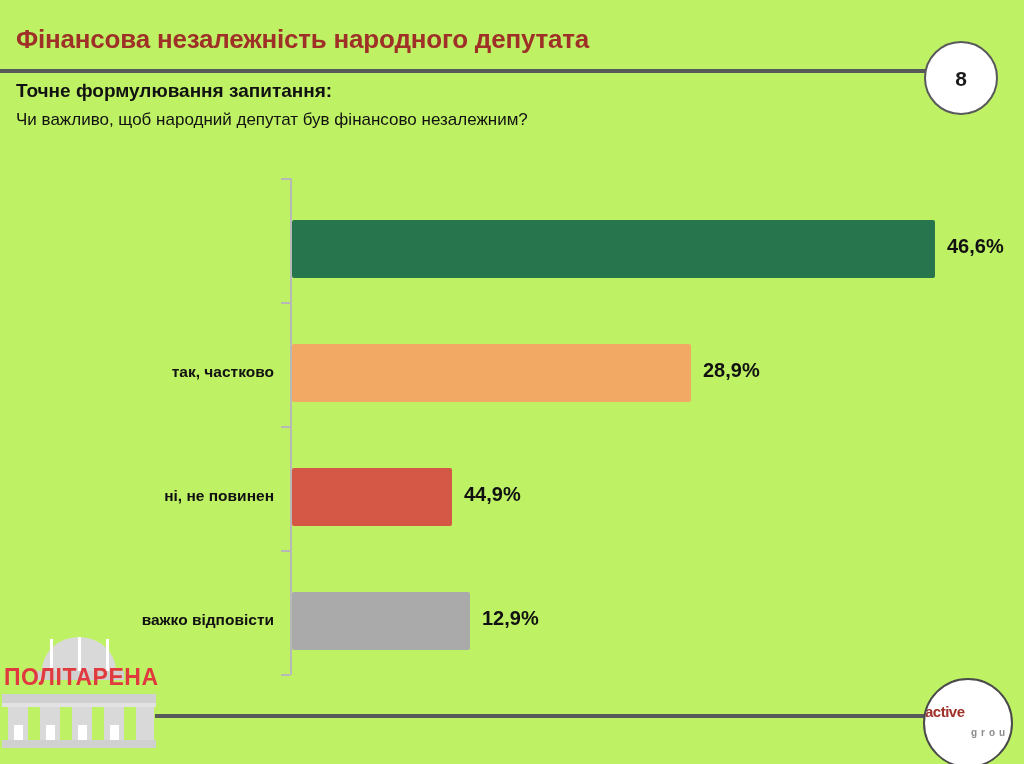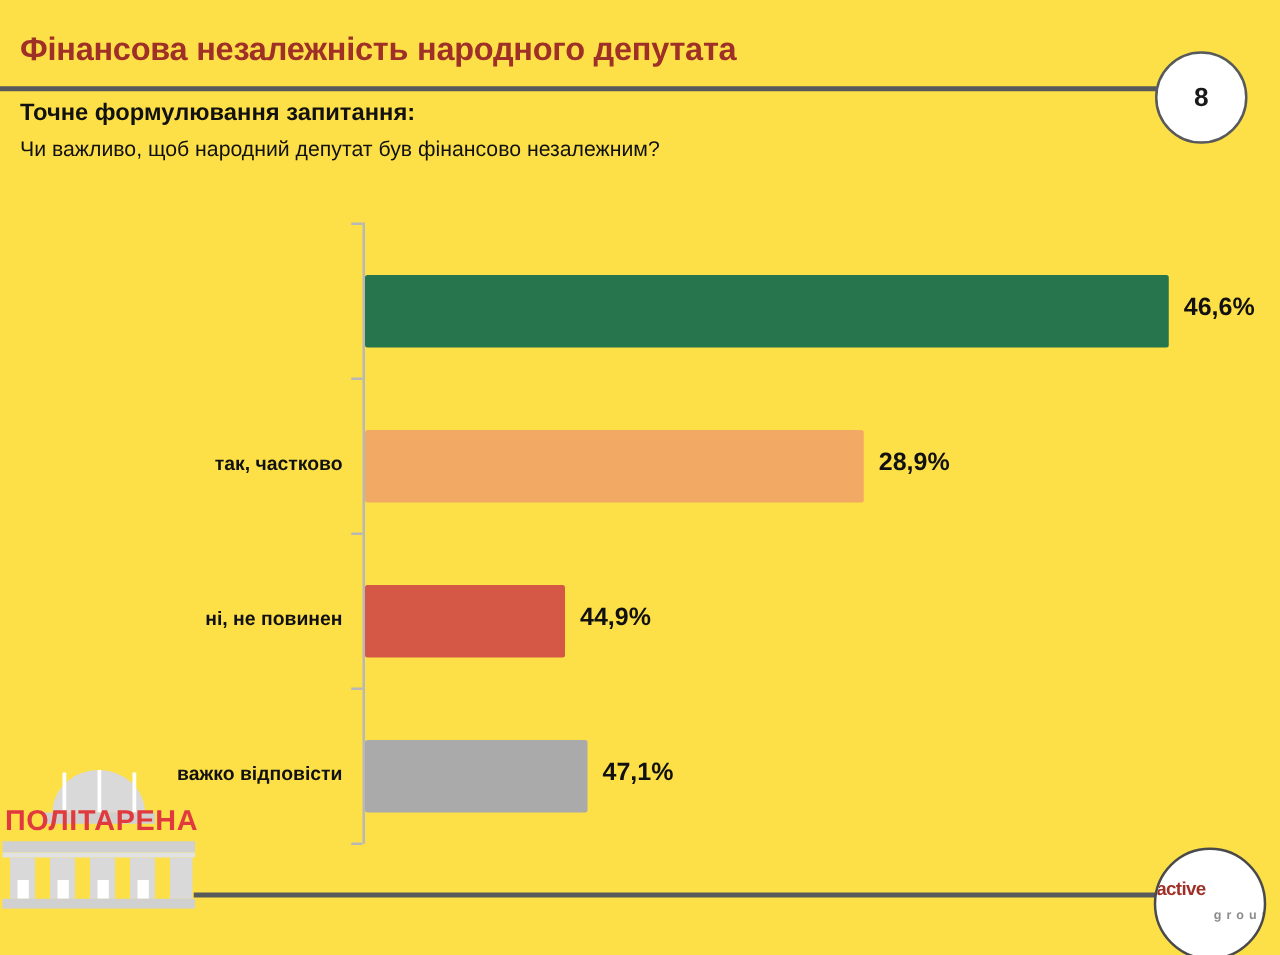--- a/index.html
+++ b/index.html
@@ -16,21 +16,21 @@
     overflow: hidden;
     position: relative;
   }
 
   
   #slide {
     position: absolute;
     inset: 0;
     width: 1024px;
     height: 764px;
-    background: #fde047;
+    background: #bef264;
   }
 
   
   #slide-title {
     position: absolute;
     left: 16px;
     top: 24px;
     font-size: 26px;
     font-weight: bold;
     letter-spacing: -0.2px;
@@ -151,21 +151,21 @@
     top: 714px;
     width: 772px;
     height: 4px;
     background: #58595B;
   }
 
   
   #politarena-logo {
     position: absolute;
     left: 0px;
-    top: 616px;
+    top: 637px;
     width: 158px;
     height: 111px;
   }
   #politarena-logo .wordmark {
     position: absolute;
     left: 4px;
     top: 27px;
     font-size: 23px;
     font-weight: bold;
     letter-spacing: 0.5px;
@@ -247,21 +247,21 @@
           <div class="bar-value-label" style="left: 703px; top: 15px;">28,9%</div>
         </div>
         <div class="bar-row" style="top: 298px; height: 58px;">
           <div class="bar-category-label" style="top: 19px;">ні, не повинен</div>
           <div class="bar-shape" style="top: 0px; width: 160px; height: 58px; background: rgb(213, 88, 70);"></div>
           <div class="bar-value-label" style="left: 464px; top: 15px;">44,9%</div>
         </div>
         <div class="bar-row" style="top: 422px; height: 58px;">
           <div class="bar-category-label" style="top: 19px;">важко відповісти</div>
           <div class="bar-shape" style="top: 0px; width: 178px; height: 58px; background: rgb(170, 170, 170);"></div>
-          <div class="bar-value-label" style="left: 482px; top: 15px;">47,1%</div>
+          <div class="bar-value-label" style="left: 482px; top: 15px;">12,9%</div>
         </div>
       </div>
   </div>
 
   <div id="footer-rule"></div>
 
   <div id="politarena-logo">
     <svg width="158" height="111" viewBox="0 0 158 111" style="position:absolute;left:0;top:0;">
 
       <path d="M42 34 A37 34 0 0 1 116 34 Z" fill="#d9d9d9"></path>

